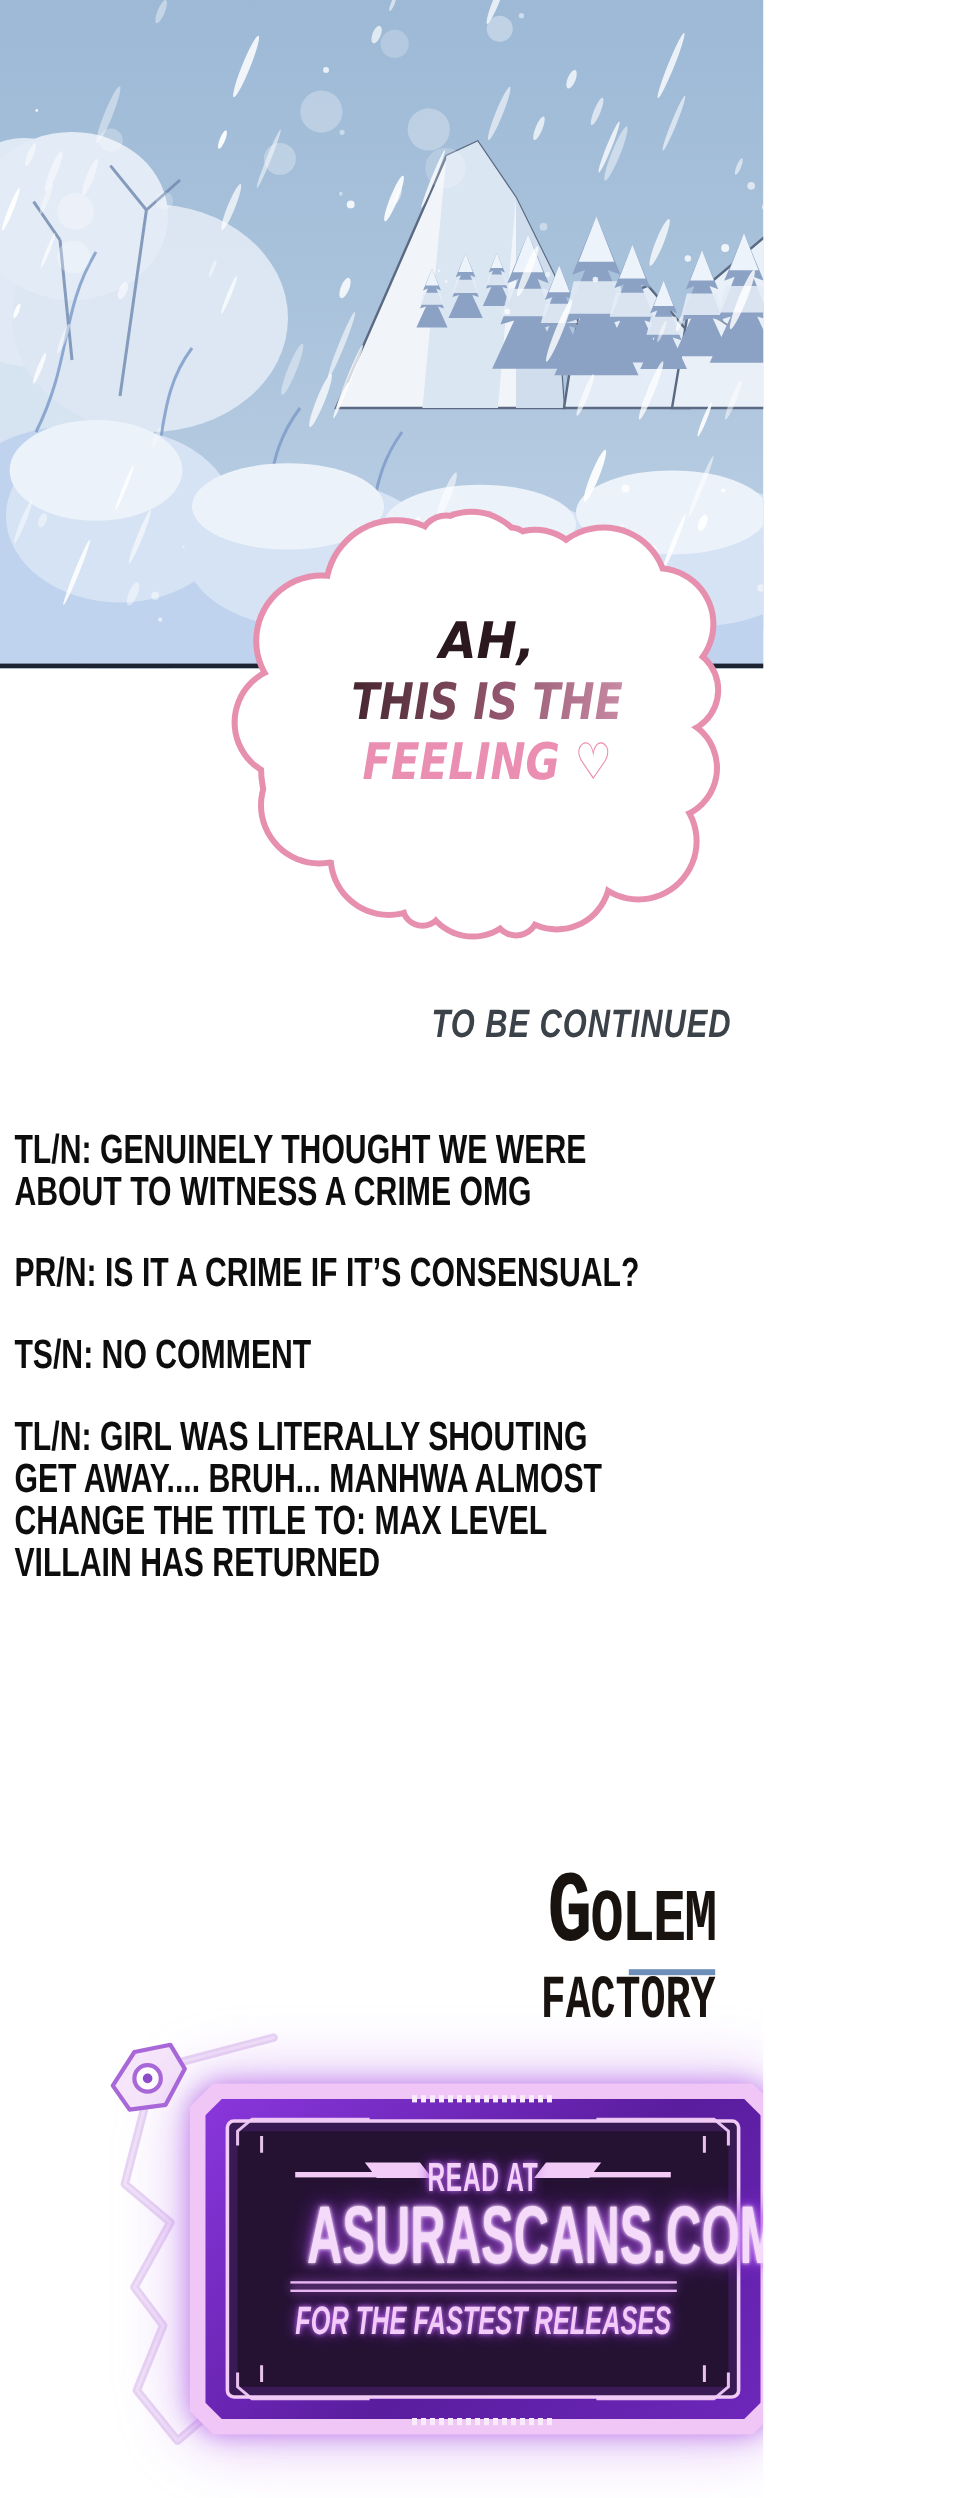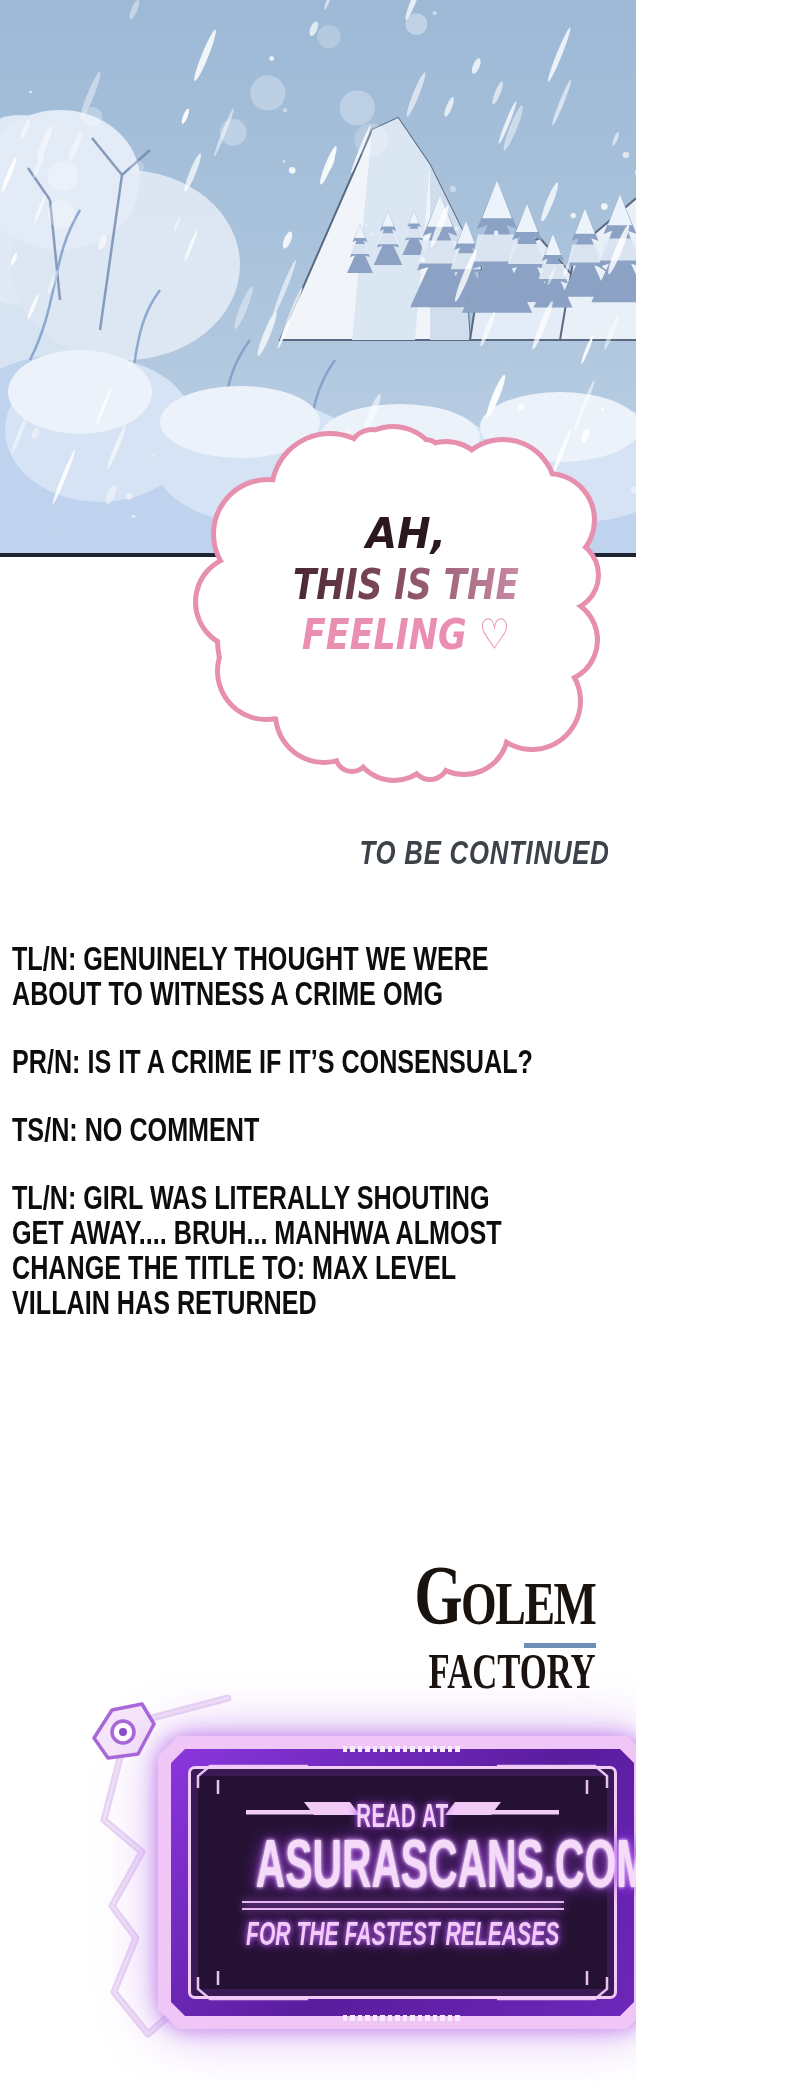--- a/index.html
+++ b/index.html
@@ -20,22 +20,22 @@
        font-style:italic;font-weight:700;font-size:33px;letter-spacing:1px;color:#3c4249;
        transform:scaleX(.78);transform-origin:right top;white-space:nowrap;}
 
   
   .notes{position:absolute;left:12px;top:941px;font-family:"Liberation Sans",sans-serif;
          font-weight:700;font-size:34px;line-height:35px;color:#0d0d0d;
          transform:scaleX(.74);transform-origin:left top;white-space:nowrap;}
   .note-block{margin-bottom:33px;}
 
   
-  .logo{position:absolute;right:40px;top:1560px;text-align:center;color:#191310;
-        font-family:Liberation Serif, serif;font-weight:700;}
+  .logo{position:absolute;right:40px;top:1560px;text-align:right;color:#191310;
+        font-family:Liberation Mono, monospace;font-weight:700;}
   .logo-top{font-size:62px;line-height:72px;letter-spacing:-2px;transform:scaleX(.74);
             transform-origin:right center;white-space:nowrap;}
   .logo-top .g{font-size:84px;}
   .logo-line{height:5px;width:72px;background:#6d8fba;margin:4px 0 3px auto;}
   .logo-bottom{font-size:51px;line-height:40px;transform:scaleX(.68);
                transform-origin:right center;white-space:nowrap;}
 
   
   .circuits{position:absolute;left:60px;top:1690px;width:660px;height:390px;}
   .banner{position:absolute;left:158px;top:1736px;width:489px;height:293px;

